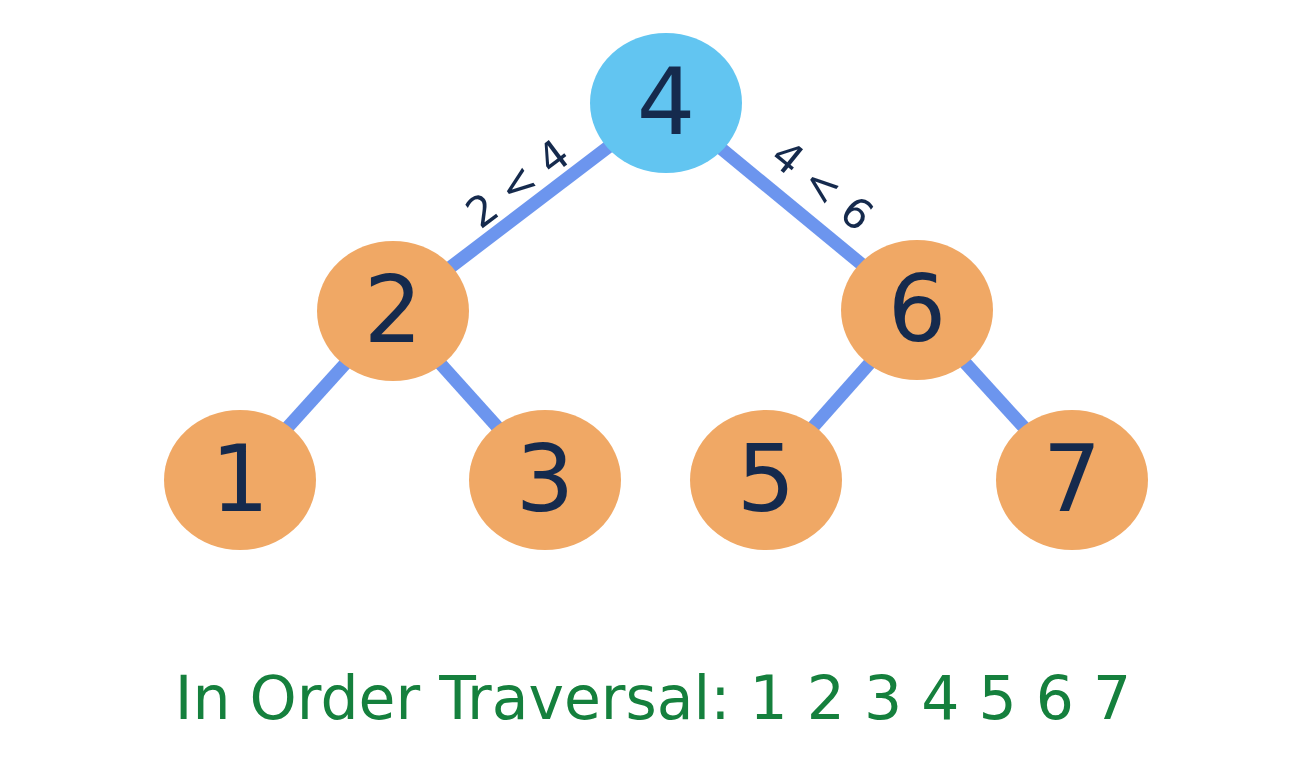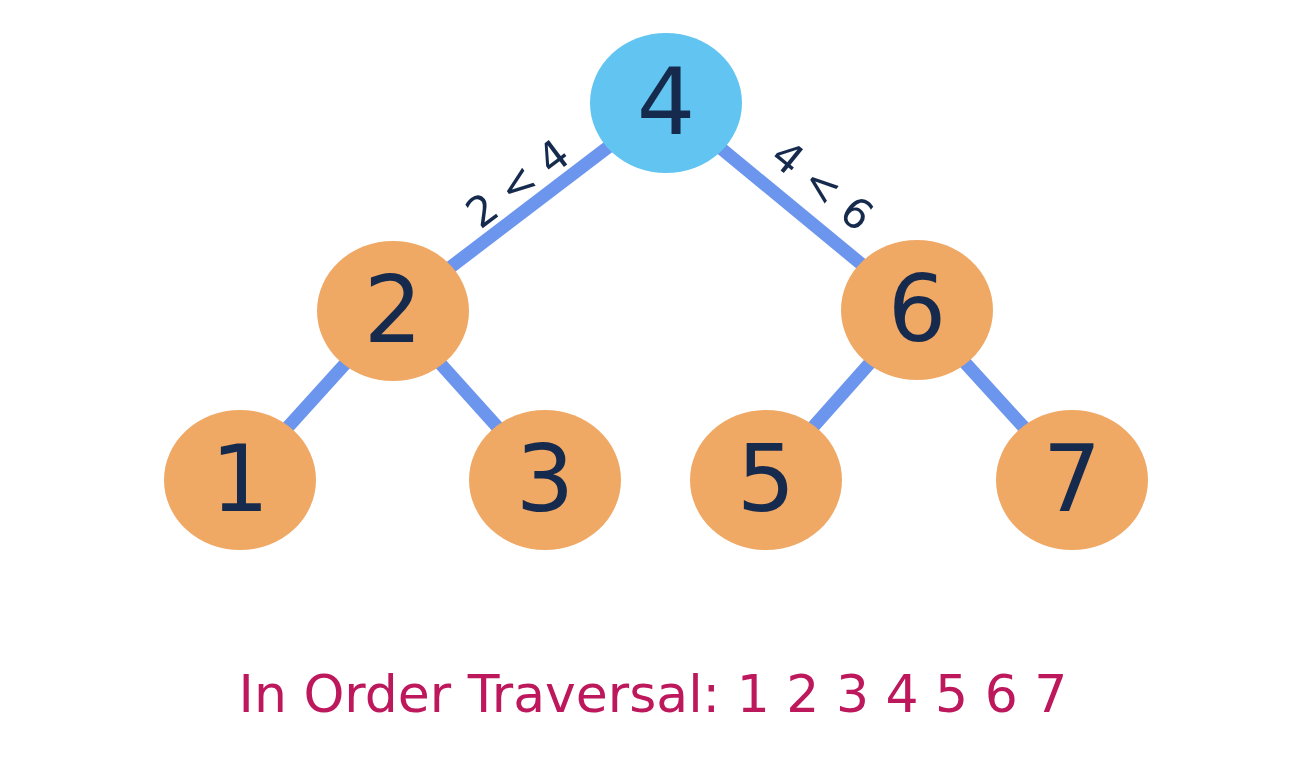--- a/index.html
+++ b/index.html
@@ -69,22 +69,22 @@
     left: 822px;
     top: 186px;
     transform: translate(-50%, -50%) rotate(39deg);
   }
   .caption {
     position: absolute;
     left: 0;
     top: 668px;
     width: 1306px;
     text-align: center;
-    color: #be185d;
-    font-size: 52px;
+    color: #15803d;
+    font-size: 60px;
     line-height: 1;
     white-space: nowrap;
   }
 </style>
 </head>
 <body>
 
 <div class="stage">
 
   <svg class="edges-svg" viewBox="0 0 1306 775" xmlns="http://www.w3.org/2000/svg">

